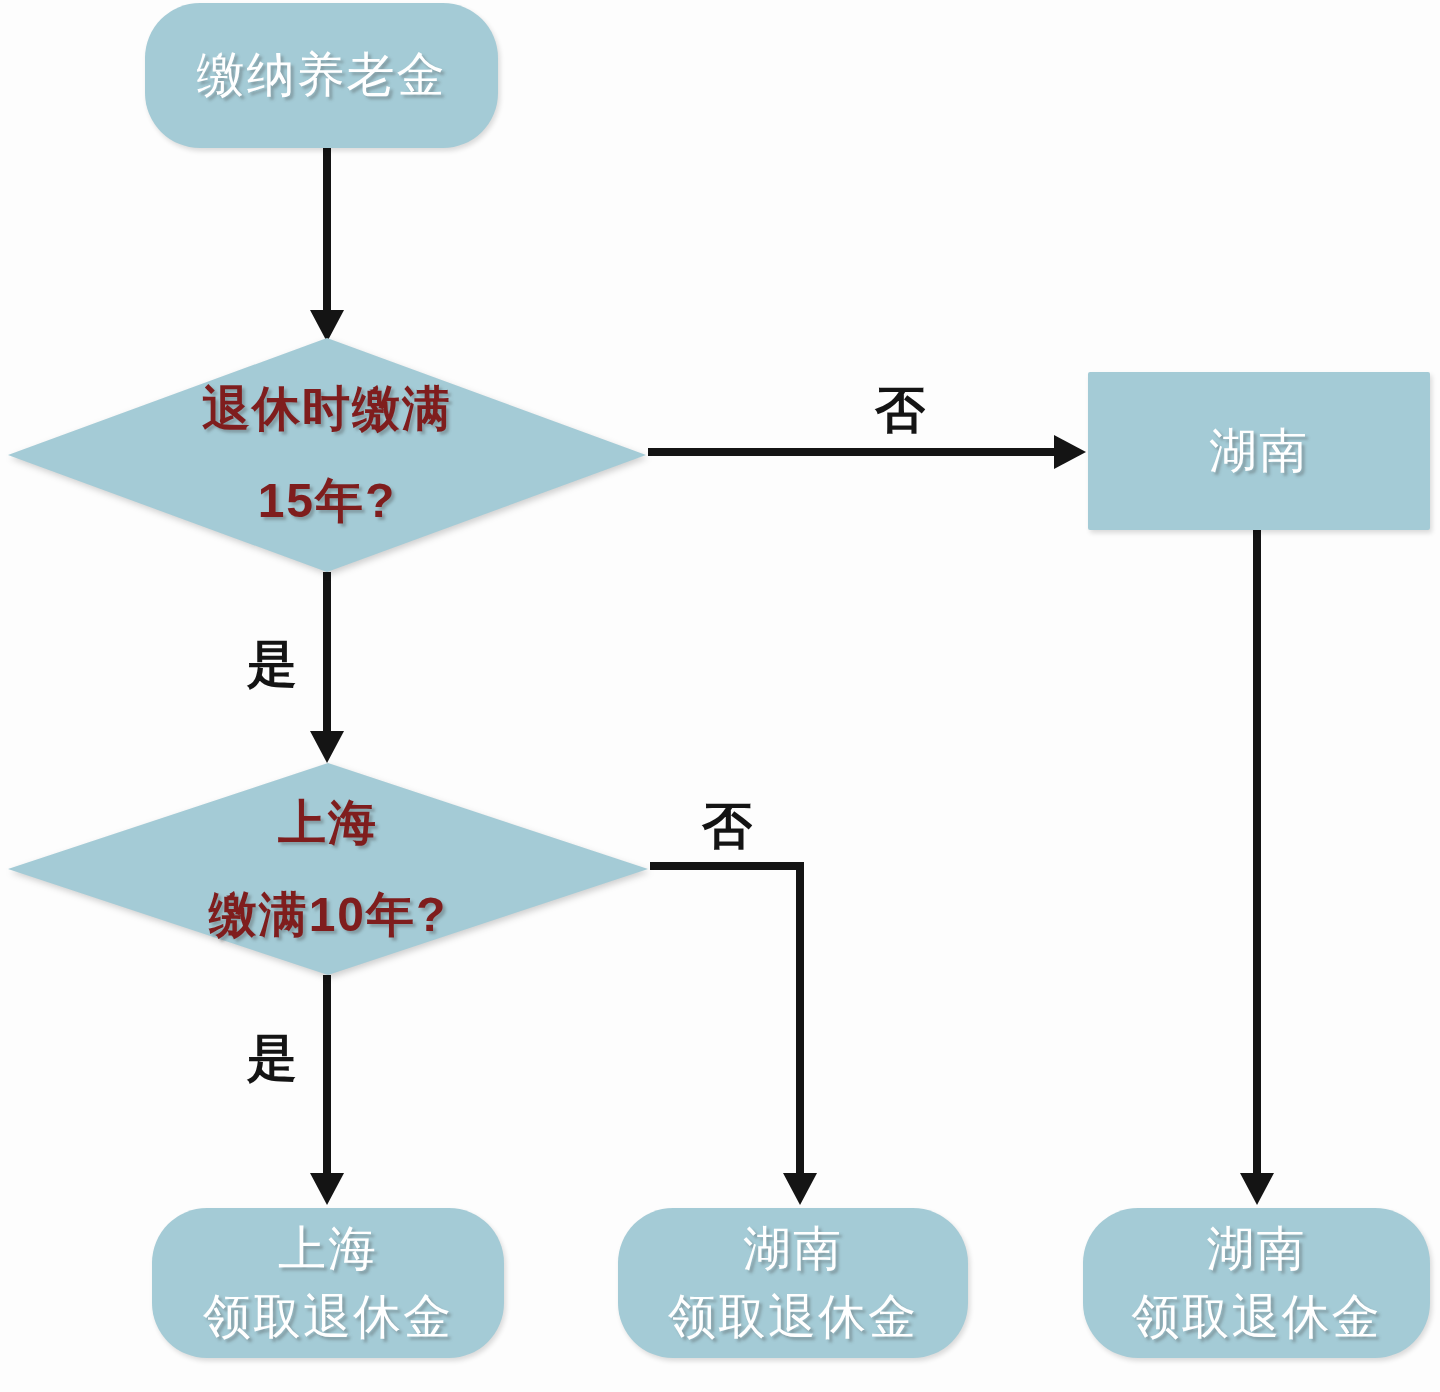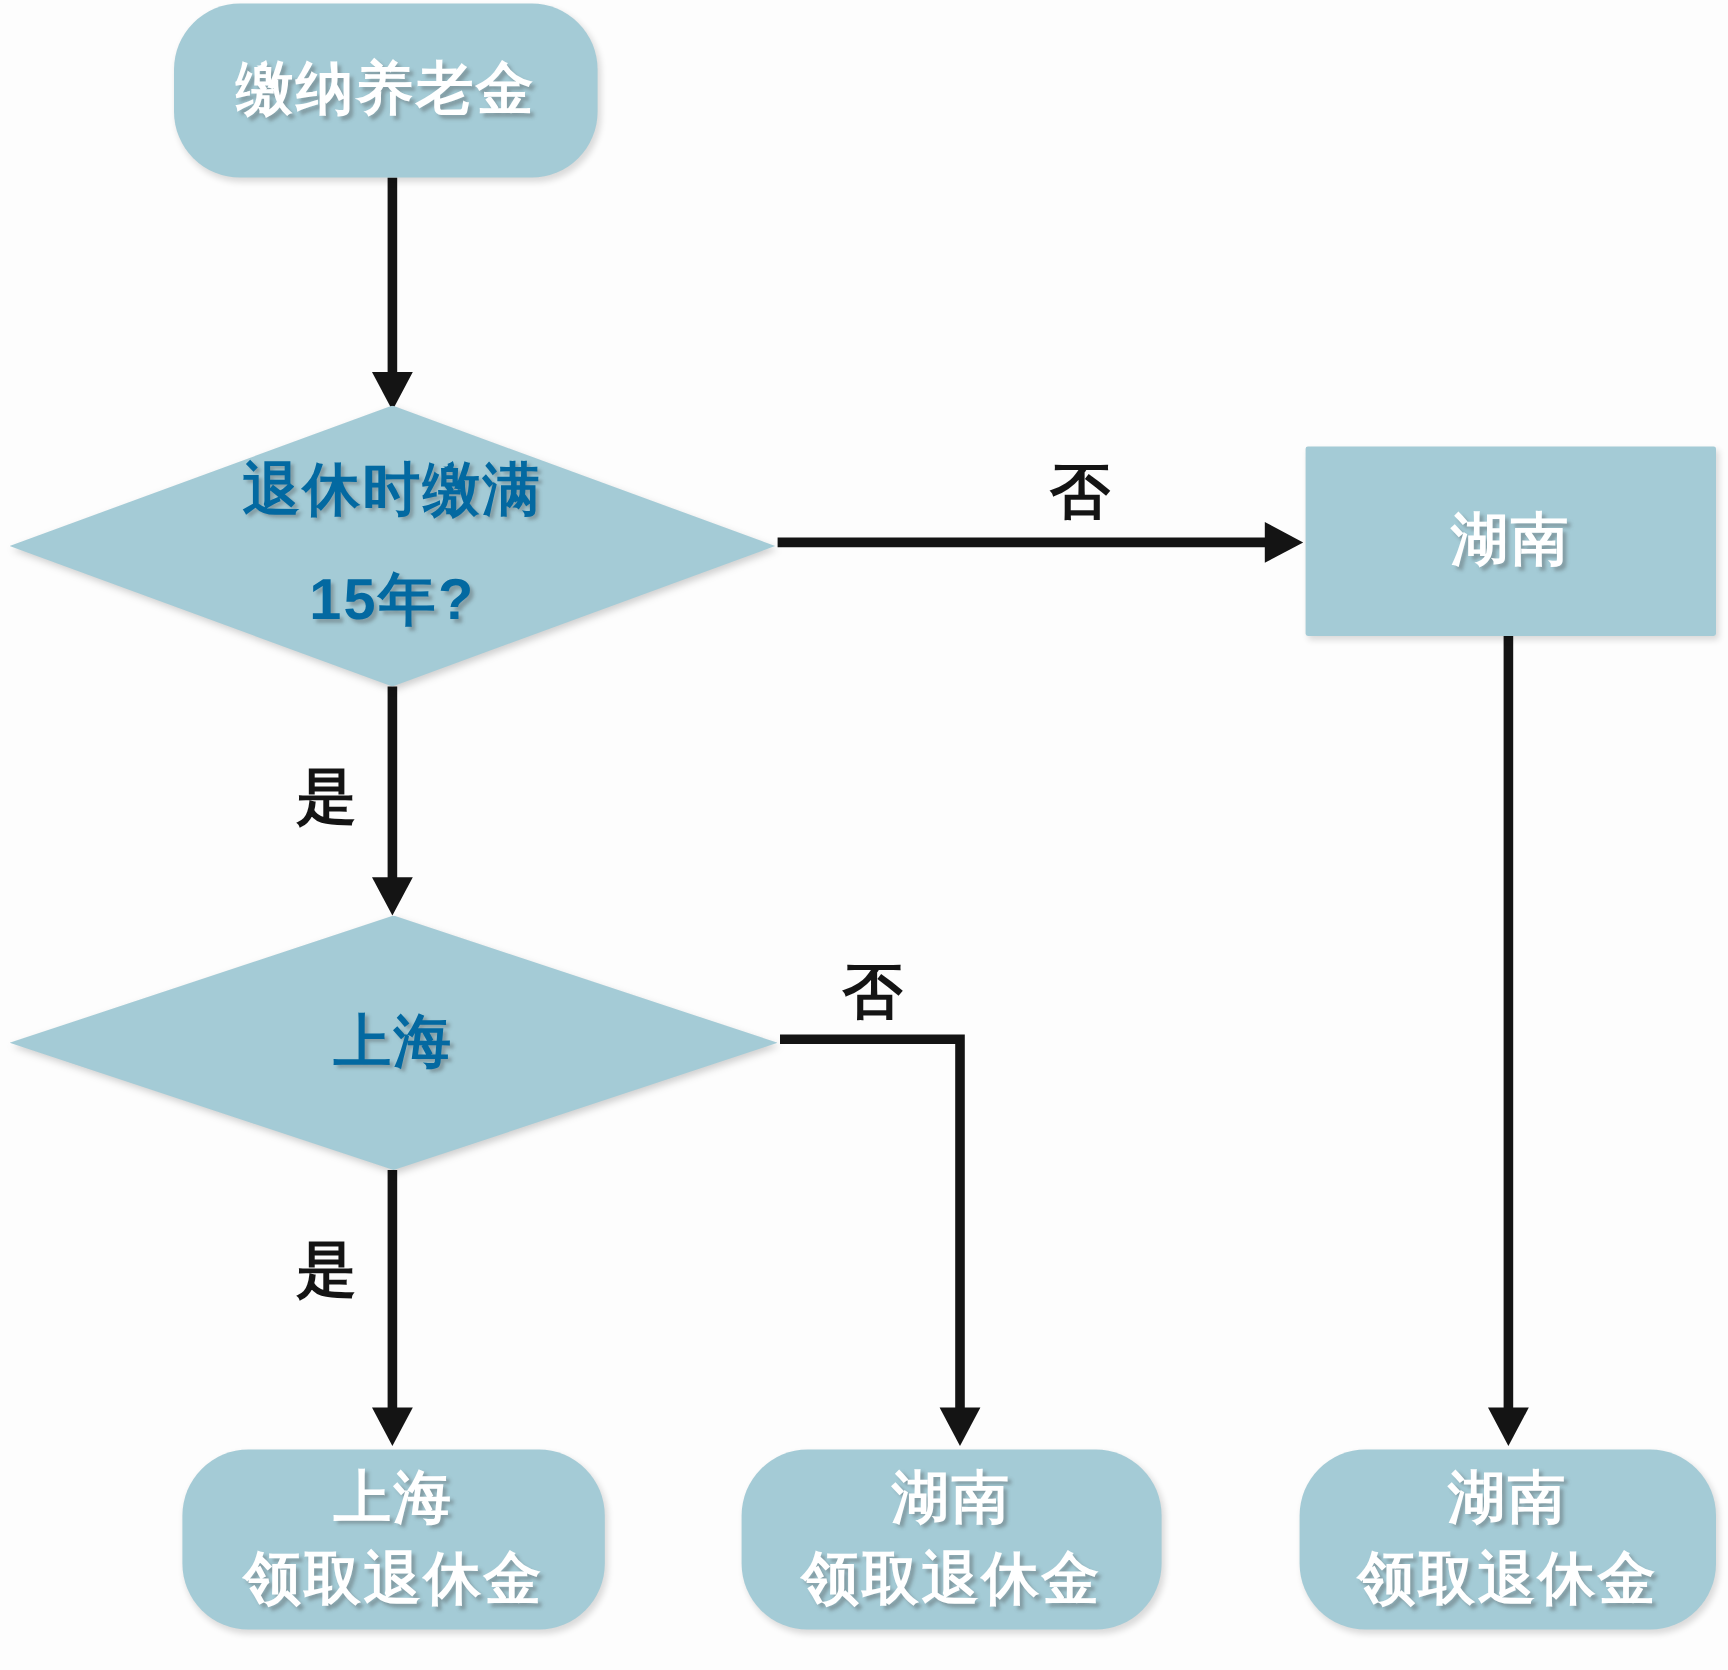--- a/index.html
+++ b/index.html
@@ -22,21 +22,21 @@
     height: 1392px;
   }
   .node {
     position: absolute;
     display: flex;
     flex-direction: column;
     align-items: center;
     justify-content: center;
     background: #a4cbd6;
     color: #ffffff;
-    font-weight: bold;
+    font-weight: normal;
     font-size: 48px;
     line-height: 1.42;
     text-align: center;
     letter-spacing: 2px;
     text-shadow: 3px 3px 3px rgba(70,70,70,0.35);
     box-shadow: 2px 3px 5px rgba(0,0,0,0.14);
   }
   .node.rounded { border-radius: 55px; }
   .node.rect { border-radius: 2px; }
   .diamond-wrap {
@@ -48,21 +48,21 @@
     inset: 0;
     background: #a4cbd6;
     clip-path: polygon(50% 0, 100% 50%, 50% 100%, 0 50%);
   }
   .diamond-text {
     position: absolute;
     inset: 0;
     display: flex;
     flex-direction: column;
     justify-content: center;
-    color: #0369a1;
+    color: #7f1d1d;
     font-weight: bold;
     font-size: 48px;
     line-height: 1.42;
     text-align: center;
     letter-spacing: 2px;
     text-shadow: 3px 3px 3px rgba(70,70,70,0.35);
     gap: 24px;
   }
   .edge-label {
     position: absolute;
@@ -115,20 +115,21 @@
   </div>
 
   <div class="node rect" style="left:1088px; top:372px; width:342px; height:158px;">
     <div>湖南</div>
   </div>
 
   <div class="diamond-wrap" style="left:8px; top:763px; width:640px; height:212px;">
     <div class="diamond-shape"></div>
     <div class="diamond-text">
       <div>上海</div>
+      <div>缴满10年?</div>
     </div>
   </div>
 
   <div class="node rounded" style="left:152px; top:1208px; width:352px; height:150px;">
     <div>上海</div>
     <div>领取退休金</div>
   </div>
 
   <div class="node rounded" style="left:618px; top:1208px; width:350px; height:150px;">
     <div>湖南</div>

